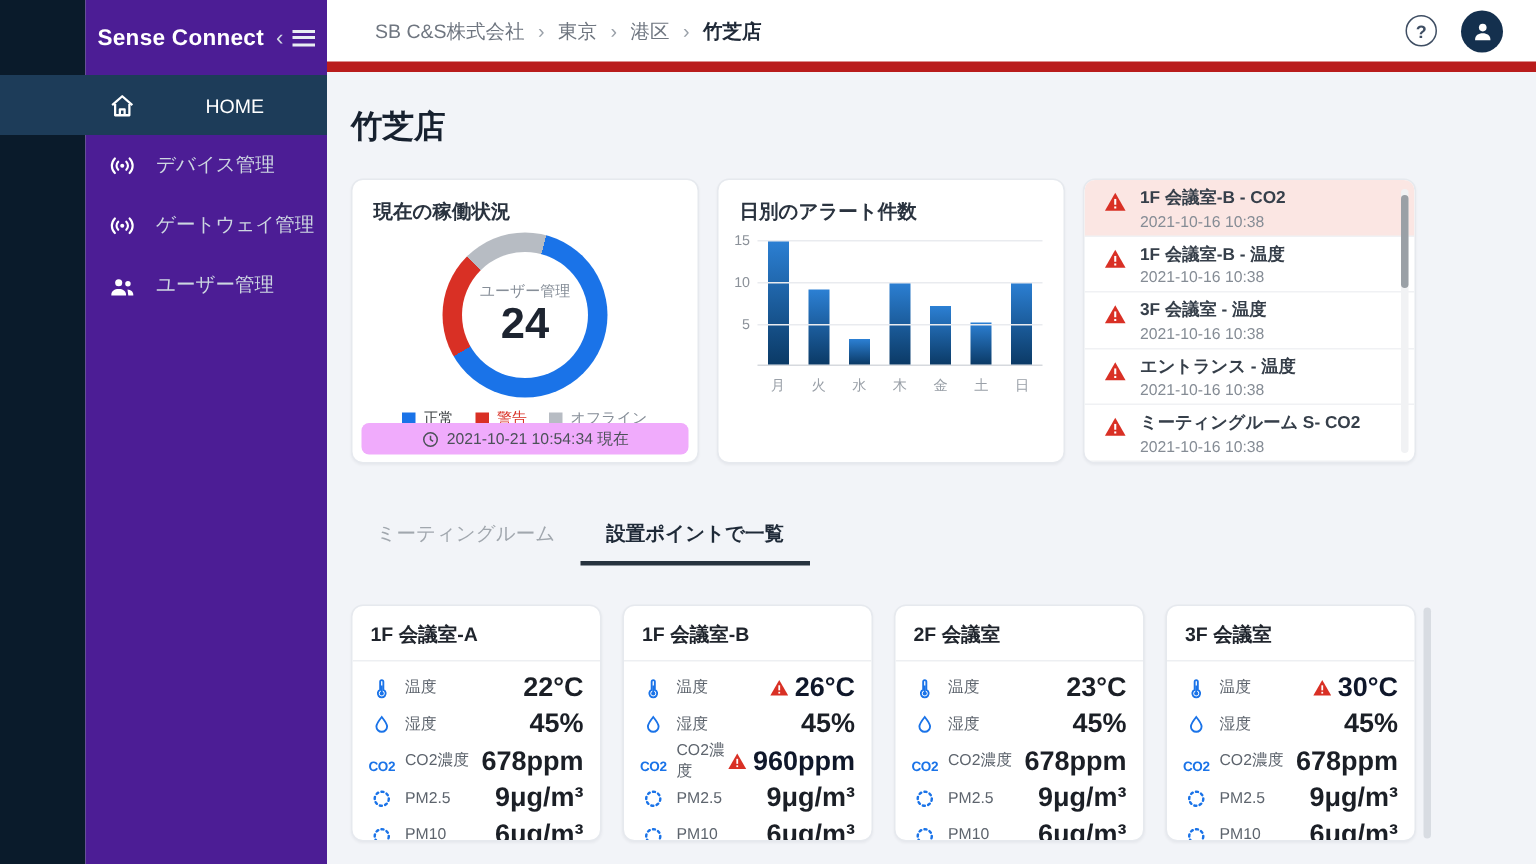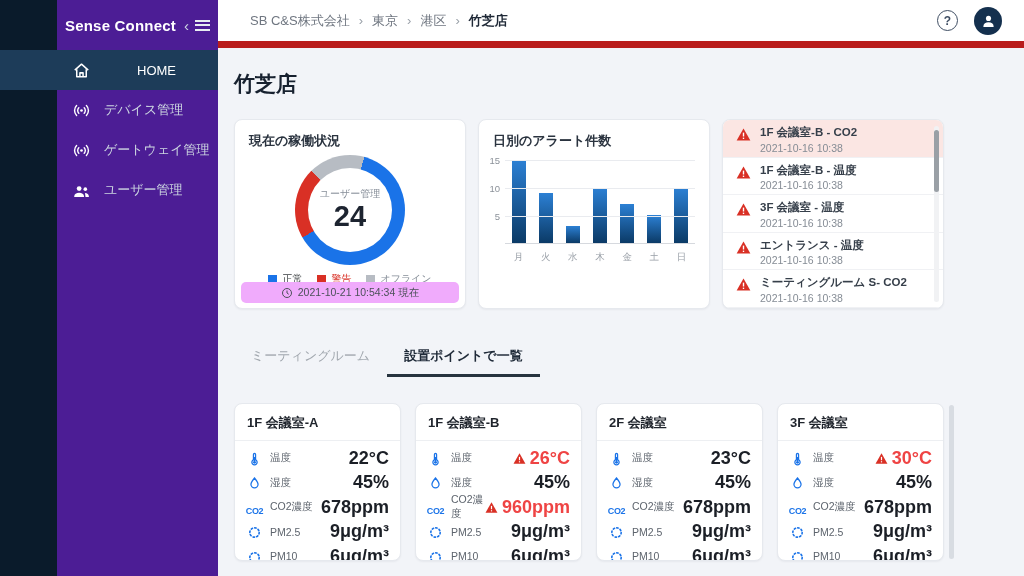--- a/index.html
+++ b/index.html
@@ -90,21 +90,21 @@
   .points { display:flex; gap:14px; margin-top:26px; position:relative; }
   .point-card { width:167px; flex:none; height:158px; }
   .point-title { font-size:13px; font-weight:bold; color:#1f242c; padding:10px 12px 8px; border-bottom:1px solid #edeff2; }
   .point-body { padding:5px 11px 0; }
   .metric-row { display:flex; align-items:center; height:24.5px; }
   .m-icon { width:17px; height:17px; display:flex; align-items:flex-end; justify-content:center; flex:none; }
   .m-icon svg { width:15px; height:15px; display:block; }
   .co2txt { font-size:9px; font-weight:bold; color:#1a73e8; letter-spacing:-.3px; }
   .m-label { font-size:10.5px; color:#5d646d; margin-left:7px; }
   .m-value { margin-left:auto; font-size:18px; font-weight:bold; color:#1b1f26; display:flex; align-items:center; gap:4px; }
-  .m-value.alert { color:#ef4444; }
+  .m-value.alert { color:#0f172a; }
   .m-value .warn { width:13px; height:13px; margin-top:0; }
   .m-value .warn svg { width:13px; height:13px; }
   .points-scrollbar { position:absolute; right:-10px; top:2px; bottom:2px; width:5px; border-radius:3px; background:#d8dce2; }
 </style>
 </head>
 <body>
 
 <div class="app">
   <div class="rail"></div>
 

